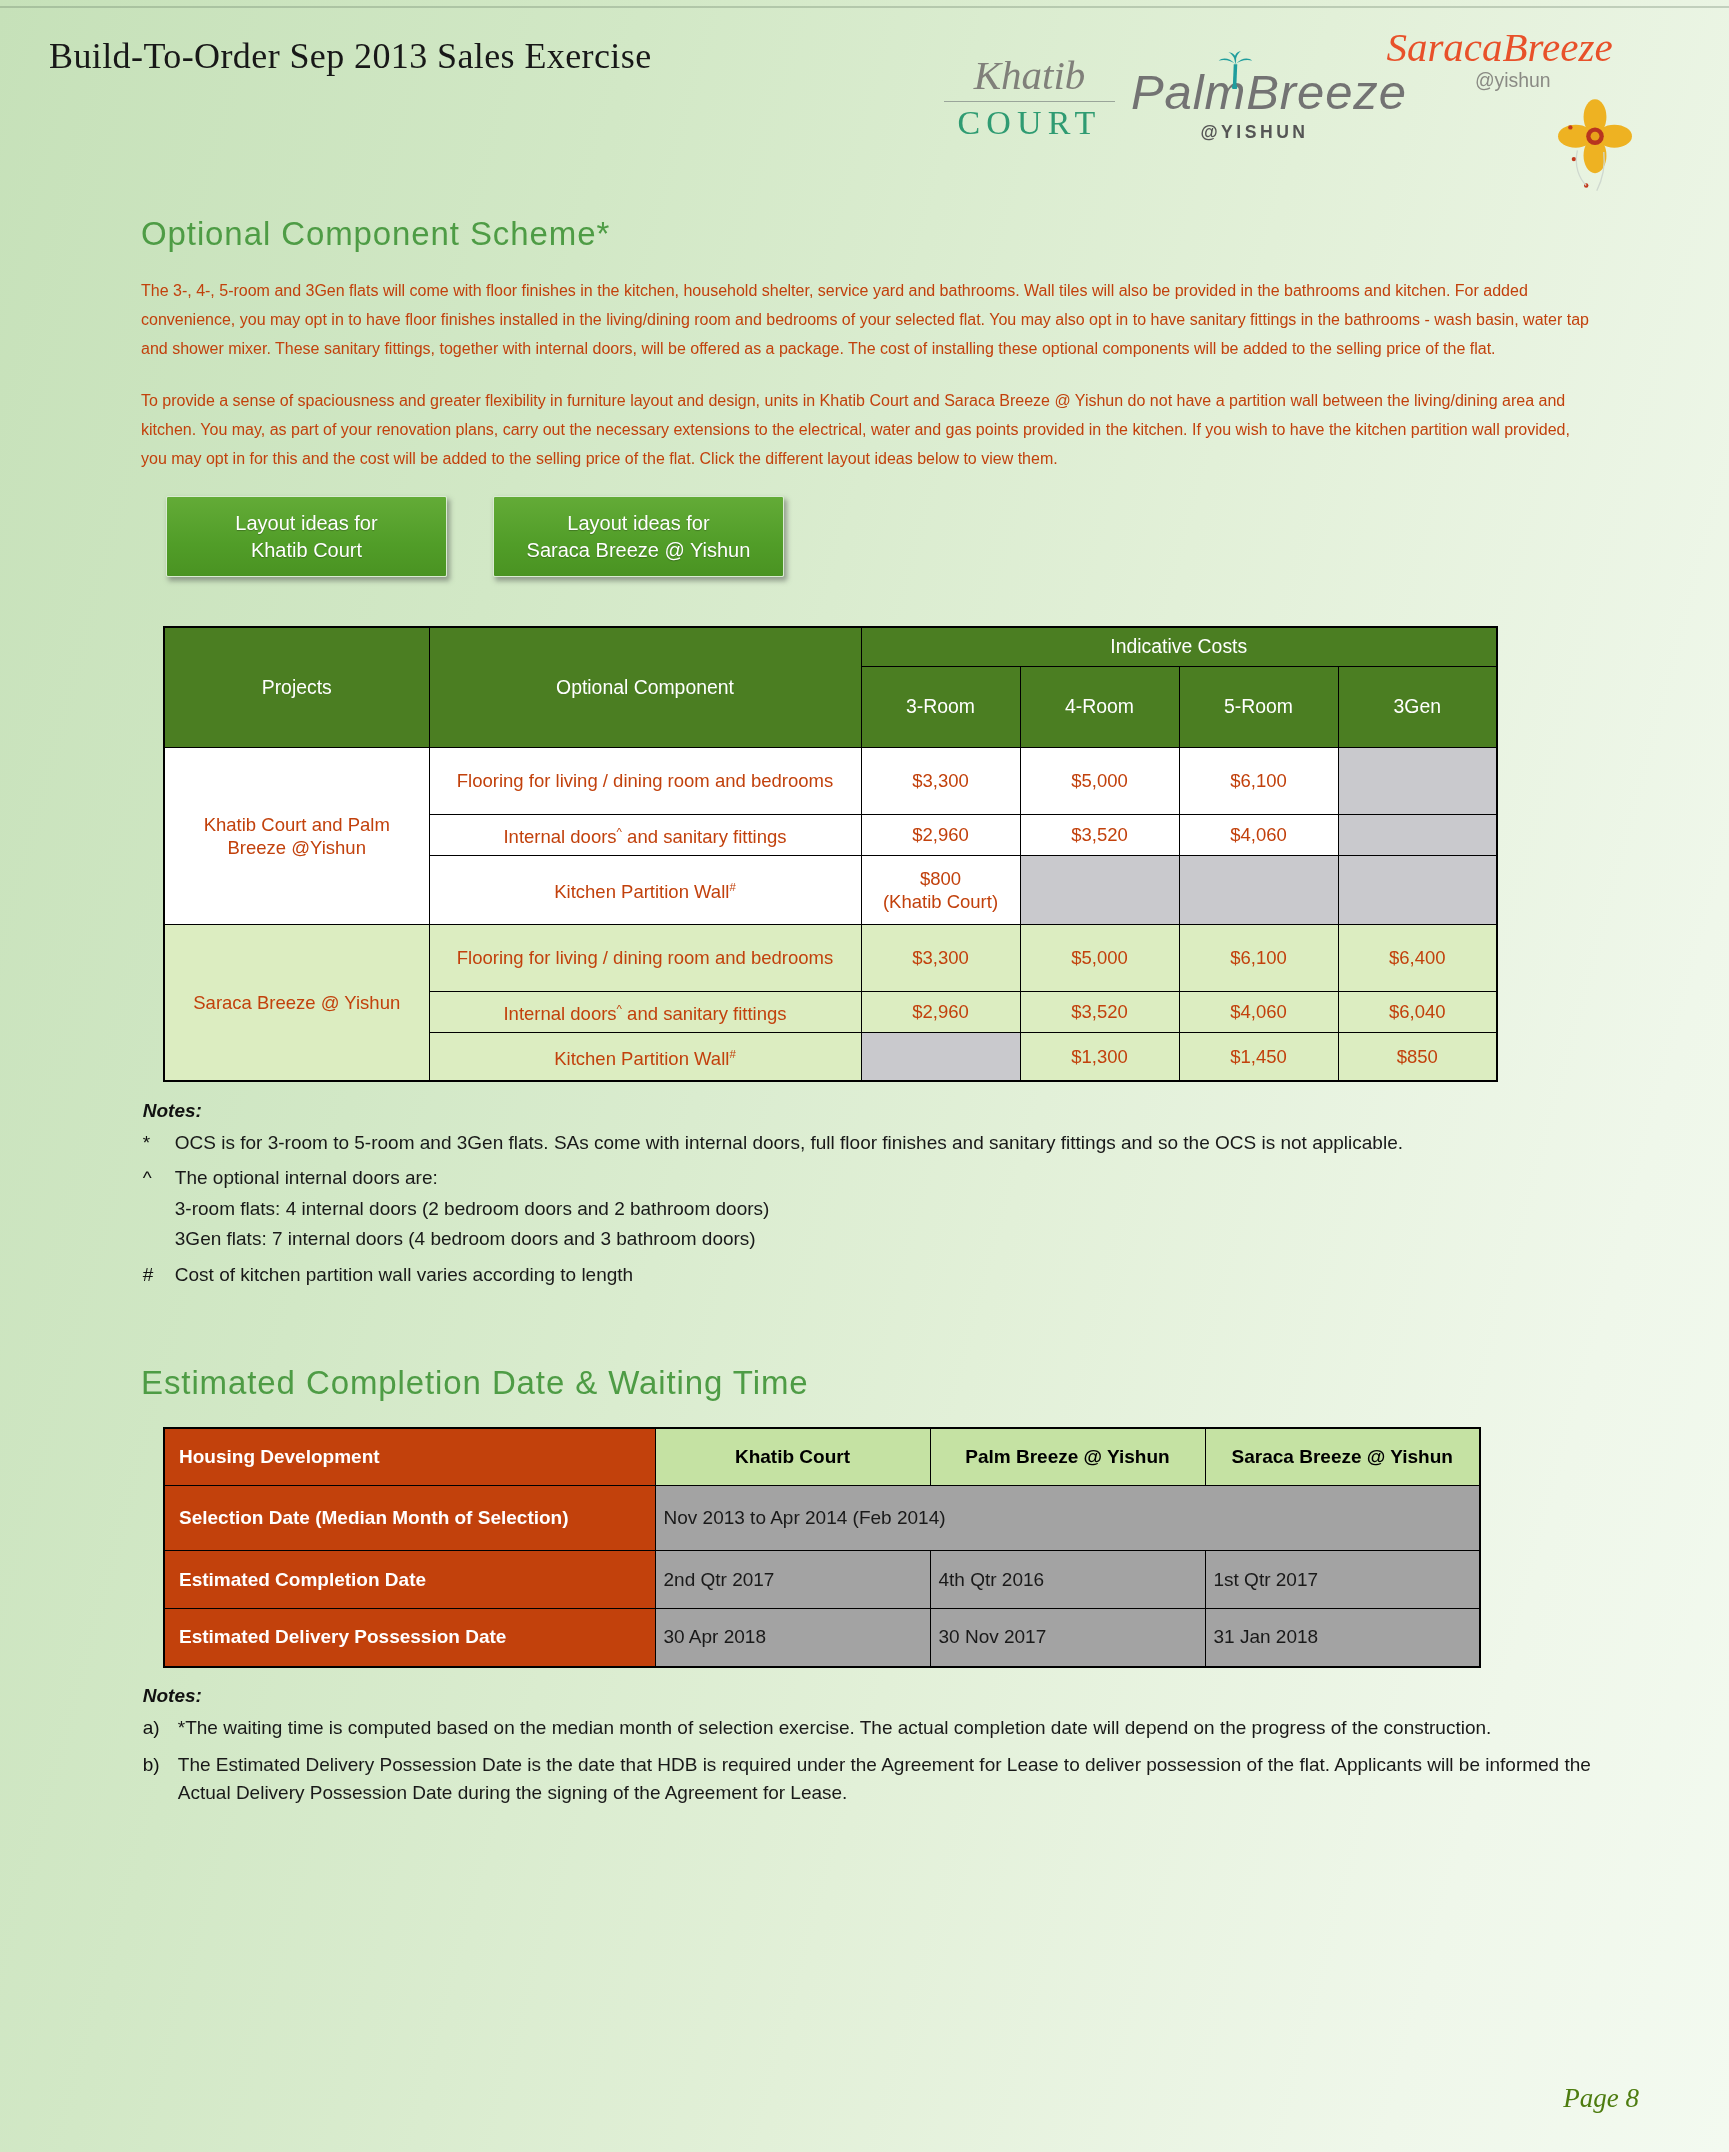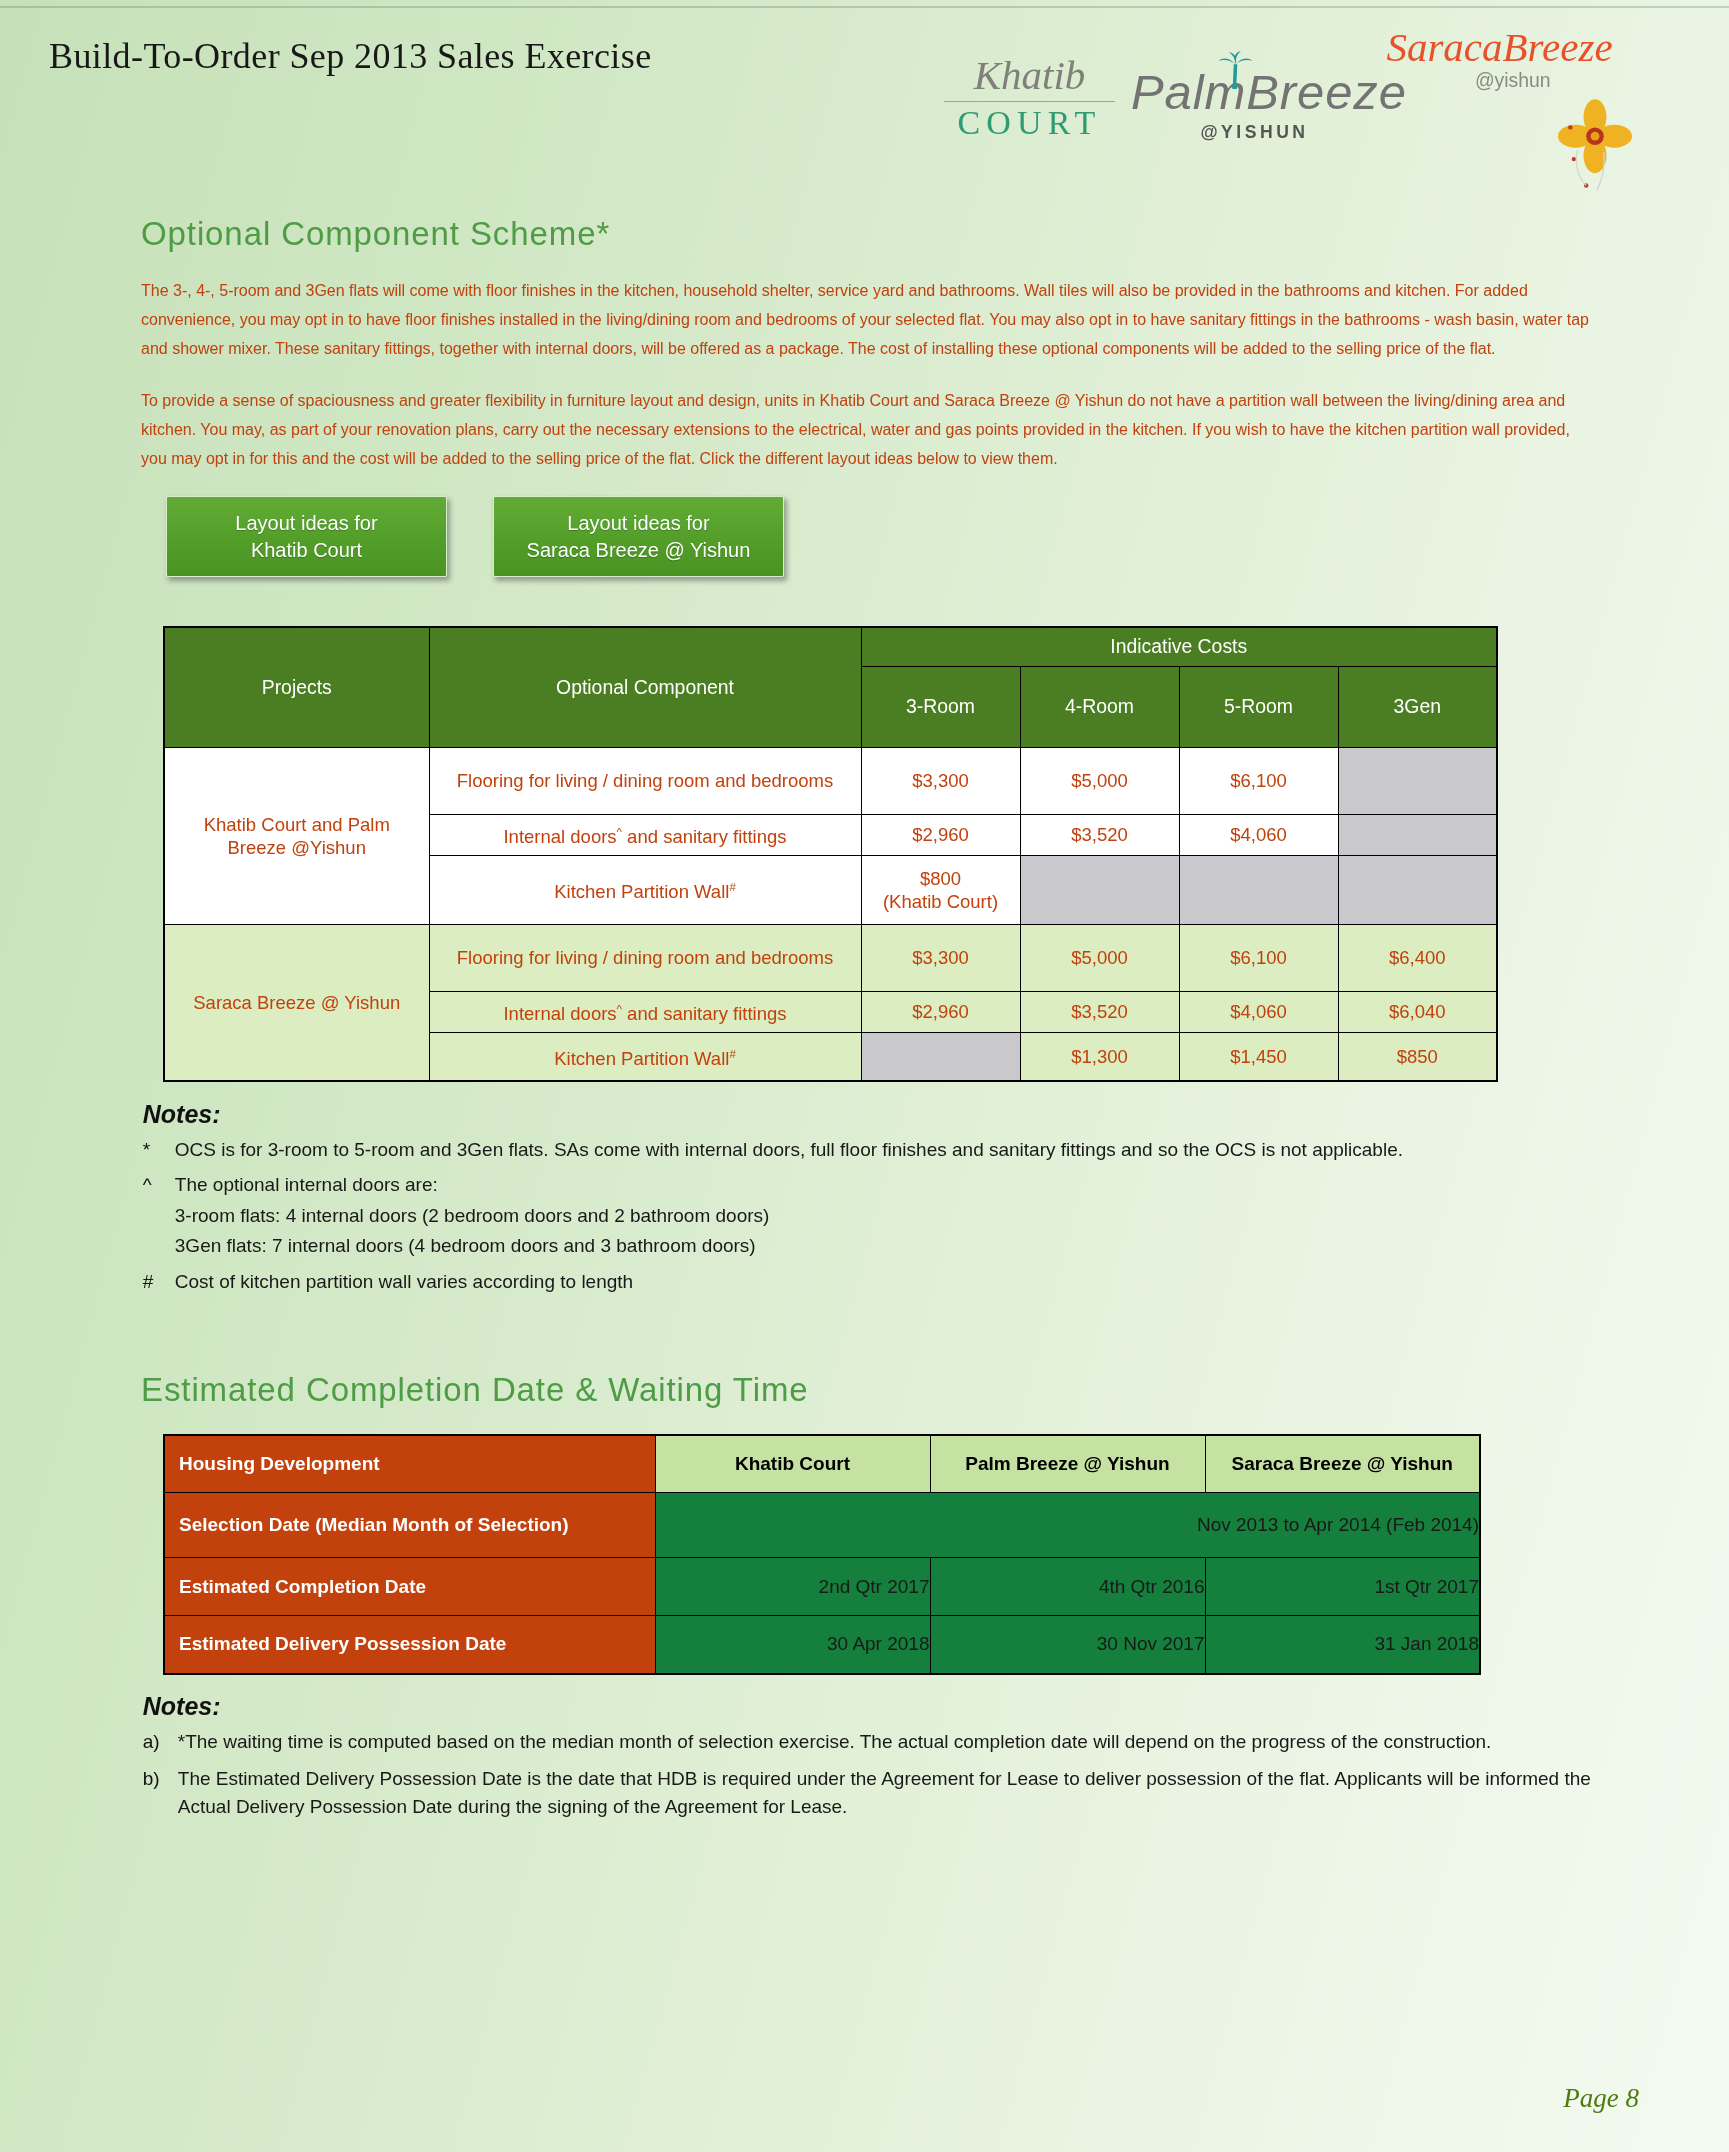--- a/index.html
+++ b/index.html
@@ -64,35 +64,35 @@
   .grp-green td { background:#dcedc1; }
   .costs-table td.empty { background:#c9c9cd; }
   .costs-table .project-cell { font-size:18.5px; }
   .r-tall { height:67px; }
   .r-short { height:41px; }
   .r-kitchen1 { height:69px; }
   .r-kitchen2 { height:49px; }
   sup { font-size:.62em; }
 
   .notes-block { margin:17.6px 0 0 1.8px; max-width:1464px; }
-  .notes-label { font-size:25px; font-weight:bold; font-style:italic; color:#111; margin-bottom:7px; }
+  .notes-label { font-size:19px; font-weight:bold; font-style:italic; color:#111; margin-bottom:7px; }
   .note-item { display:grid; grid-template-columns:32px 1fr; font-size:19px; line-height:27px; margin-bottom:5.3px; }
   .note-marker { color:#111; }
   .note-lines div { margin-bottom:3.5px; }
   .notes-footer .note-item { grid-template-columns:35px 1fr; line-height:28px; }
 
   .heading-2 { margin-top:72px; }
 
   .completion-table { width:1316px; margin:25px 0 0 22px; border:2.6px solid #000; }
   .completion-table td { border:1.8px solid #000; font-size:19px; vertical-align:middle; }
   .completion-table td.label {
     background:#c2410c; color:#fff; font-weight:bold; text-align:left; padding:8.8px 14px; height:58px;
   }
   .completion-table td.colhead { background:#c5e2a3; color:#000; font-weight:bold; text-align:center; }
-  .completion-table td.val { background:#15803d; text-align:right; }
+  .completion-table td.val { background:#a3a3a3; text-align:left;padding-left:8px; }
   .row-selection td.label, .row-selection td.val { height:65px; }
 
   .page-number {
     position:absolute; right:90px; bottom:39px;
     font-family:"Liberation Serif", serif; font-style:italic; font-size:27px; color:#4d7c0f;
   }
 </style>
 </head>
 <body>
 

